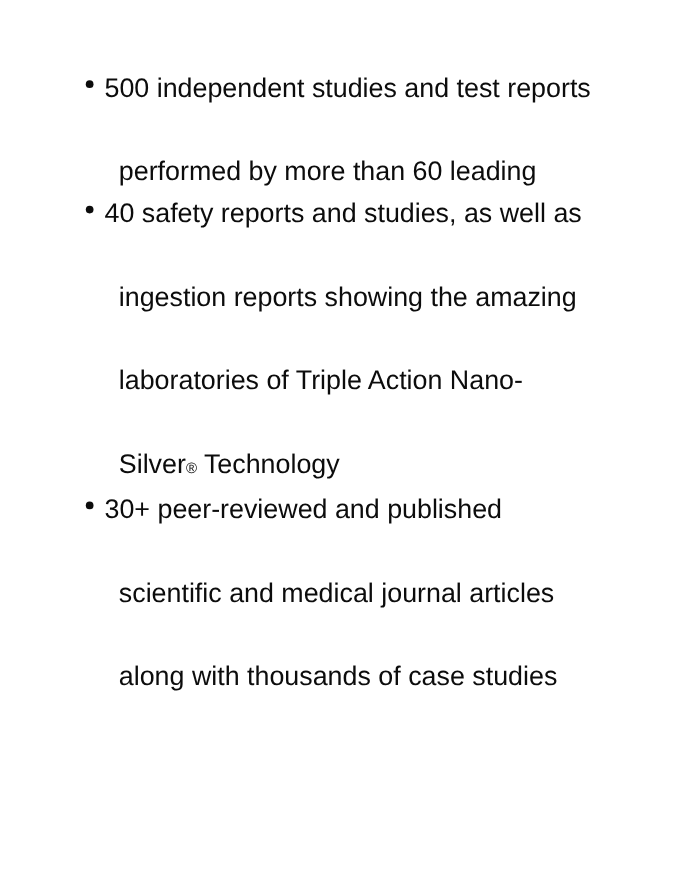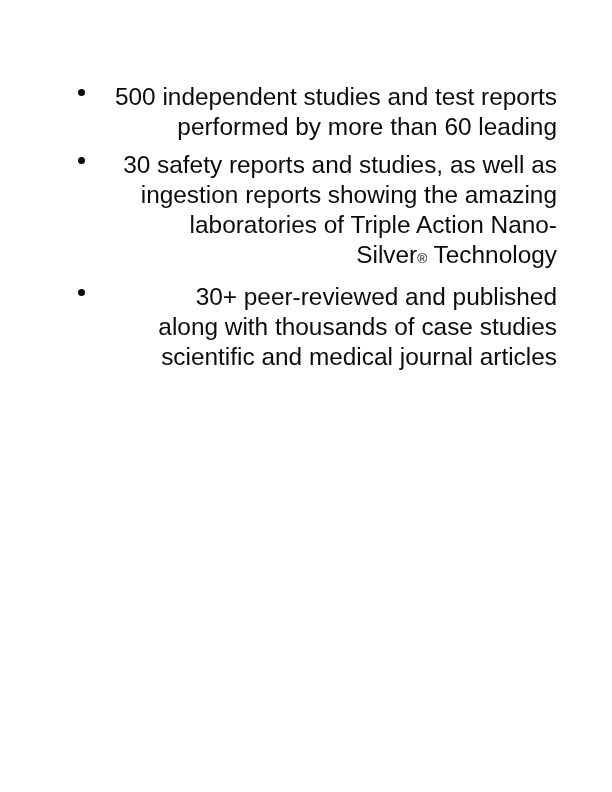--- a/index.html
+++ b/index.html
@@ -11,70 +11,69 @@
     position: relative;
     width: 612px;
     height: 792px;
     background: #ffffff;
     overflow: hidden;
     font-family: "Liberation Sans", sans-serif;
   }
   .bullet-list {
     position: absolute;
     left: 77px;
-    top: 82px;
+    top: 66px;
     width: 480px;
     color: #0c0c0c;
     font-size: 24.4px;
     line-height: 30px;
-    text-align: right;
   }
   .item {
     position: relative;
     margin-bottom: 8px;
   }
   .bullet-dot {
     position: absolute;
     left: 1px;
     top: 7px;
     width: 7px;
     height: 7px;
     border-radius: 50%;
     background: #0c0c0c;
   }
   .line {
     white-space: nowrap;
   }
   .line.first { padding-left: 18px; }
-  .line.cont  { padding-left: 31px; }
+  .line.cont  { padding-left: 31px; margin-top: 46px; }
   .reg {
     font-size: 0.56em;
   }
 </style>
 </head>
 <body>
 
 <div class="page">
   <div class="bullet-list">
 
     <div class="item">
       <span class="bullet-dot"></span>
       <div class="line first">500 independent studies and test reports</div>
       <div class="line cont">performed by more than 60 leading</div>
     </div>
 
     <div class="item">
       <span class="bullet-dot"></span>
-      <div class="line first">30 safety reports and studies, as well as</div>
+      <div class="line first">40 safety reports and studies, as well as</div>
       <div class="line cont">ingestion reports showing the amazing</div>
       <div class="line cont">laboratories of Triple Action Nano-</div>
       <div class="line cont">Silver<span class="reg">®</span> Technology</div>
     </div>
 
     <div class="item">
       <span class="bullet-dot"></span>
       <div class="line first">30+ peer-reviewed and published</div>
+      <div class="line cont">scientific and medical journal articles</div>
       <div class="line cont">along with thousands of case studies</div>
-      <div class="line cont">scientific and medical journal articles</div>
     </div>
 
   </div>
 </div>
 
 </body></html>

